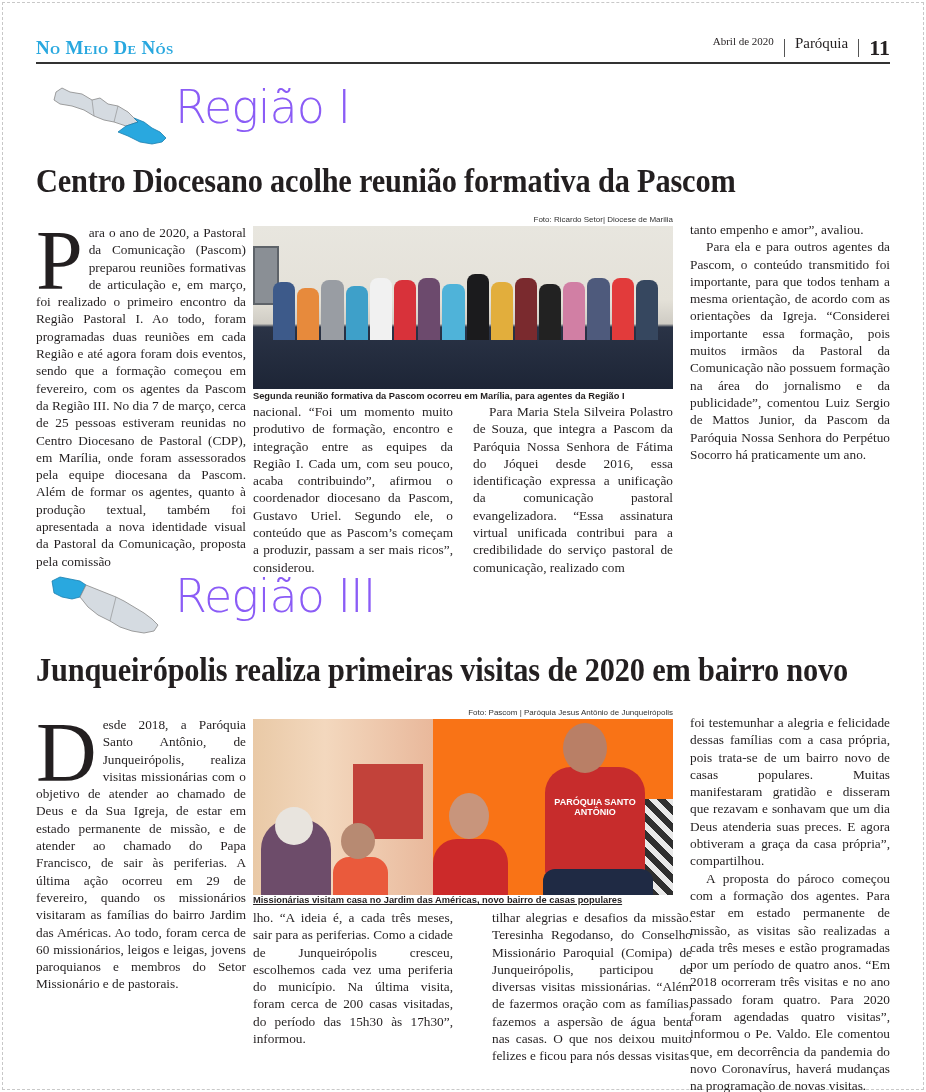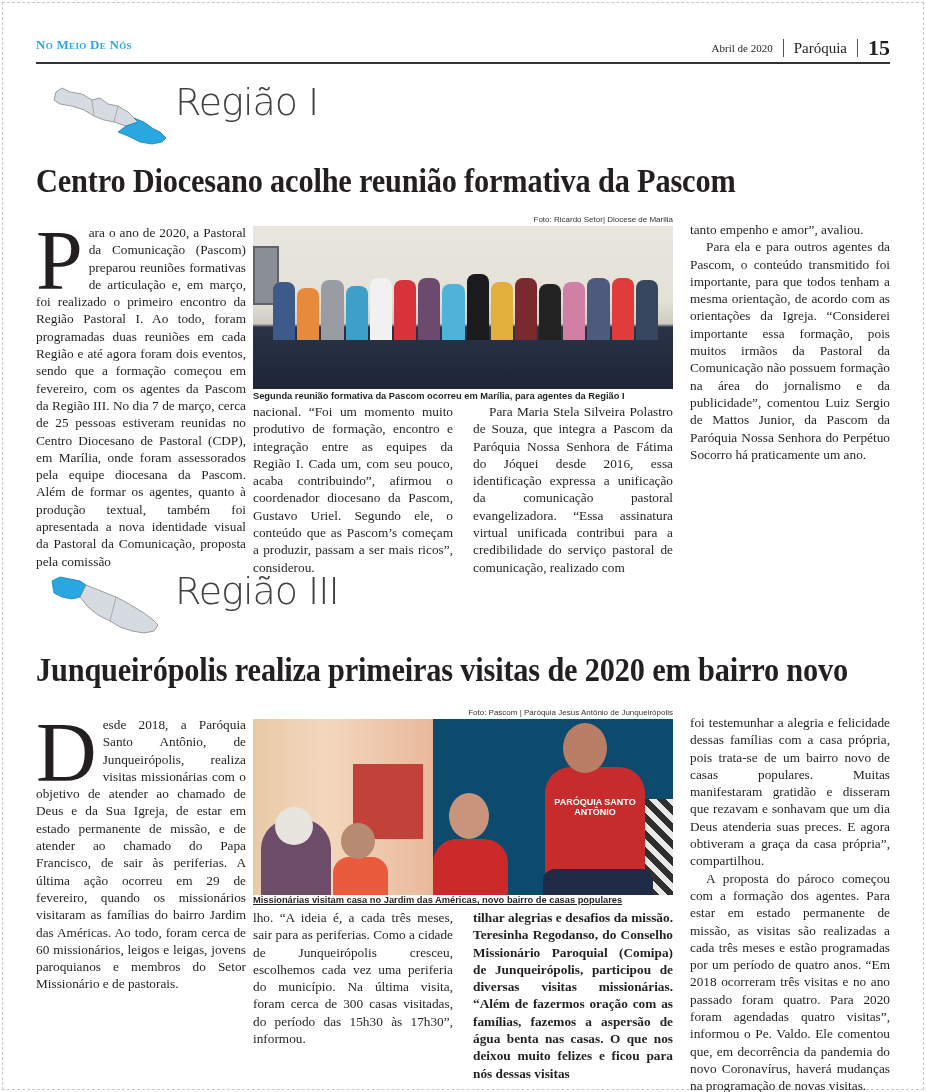--- a/index.html
+++ b/index.html
@@ -7,44 +7,44 @@
     width: 926px; height: 1092px; background: #ffffff; position: relative; overflow: hidden;
     font-family: "DejaVu Serif", serif; color: #231f20;
   }
   .frame {
     position: absolute; left: 2px; top: 2px; width: 920px; height: 1086px;
     border: 1px dashed #c8c8c8;
   }
   
   .masthead {
     position: absolute; left: 36px; top: 37px;
-    font-family: "Liberation Serif", serif; font-weight: bold; font-size: 13px;
+    font-family: "Liberation Serif", serif; font-weight: bold; font-size: 19px;
     color: #29a8df; letter-spacing: 0.3px; font-variant: small-caps;
   }
   .head-right {
-    position: absolute; right: 36px; top: 35px; display: flex; align-items: center;
+    position: absolute; right: 36px; top: 35px; display: flex; align-items: flex-start;
     font-family: "Liberation Serif", serif; color: #231f20;
   }
   .head-right .date { font-size: 11px; }
   .head-right .sep { display: inline-block; width: 1px; height: 18px; background: #555; margin: 0 10px; align-self: center; }
   .head-right .section { font-size: 15px; }
   .head-right .page { font-size: 22px; font-weight: bold; }
   .head-rule {
     position: absolute; left: 36px; right: 36px; top: 62px; height: 2px; background: #333;
   }
 
   
   .region {
     position: absolute; left: 48px; height: 70px; width: 400px;
   }
   .region svg { position: absolute; left: 0; top: 0; }
   .region .label {
     position: absolute; left: 127px; top: -6px;
-    font-family: "DejaVu Sans", sans-serif; font-weight: 200; font-size: 38px;
-    color: #404040; letter-spacing: -1px;
+    font-family: "DejaVu Sans", sans-serif; font-weight: 200; font-size: 46px;
+    color: #8b5cf6; letter-spacing: -1px;
   }
 
   
   .headline {
     position: absolute; left: 36px; font-family: "Liberation Serif", serif;
     font-weight: bold; font-size: 33px; color: #231f20; letter-spacing: -0.2px;
     transform: scaleX(0.92); transform-origin: left top; white-space: nowrap;
   }
 
   
@@ -75,21 +75,21 @@
 <body>
 
 <div class="frame"></div>
 
 <div class="masthead">No Meio De Nós</div>
 <div class="head-right">
   <span class="date">Abril de 2020</span>
   <span class="sep"></span>
   <span class="section">Paróquia</span>
   <span class="sep"></span>
-  <span class="page">15</span>
+  <span class="page">11</span>
 </div>
 <div class="head-rule"></div>
 
 <div class="region" style="top:86px;">
   <svg width="125" height="62" viewBox="0 0 125 62">
     <path d="M8 6 L14 2 L22 6 L34 8 L44 14 L52 12 L60 18 L70 20 L80 26 L86 32 L90 36 L78 40 L66 36 L56 34 L46 30 L36 24 L24 20 L12 18 L6 14 Z" fill="#d5dbe1" stroke="#888" stroke-width="0.8"></path>
     <path d="M86 32 L96 36 L104 42 L112 46 L118 52 L114 56 L104 58 L92 56 L80 50 L70 46 L78 40 L90 36 Z" fill="#29a8df" stroke="#1a7fae" stroke-width="0.8"></path>
     <path d="M44 14 L46 30 M70 20 L66 36" stroke="#888" stroke-width="0.6" fill="none"></path>
   </svg>
   <div class="label">Região I</div>
@@ -149,40 +149,40 @@
 </div>
 
 <div class="headline" style="top:652px;">Junqueirópolis realiza primeiras visitas de 2020 em bairro novo</div>
 
 <div class="col" style="left:36px; top:716px; width:210px;">
   <p class="first"><span class="dropcap">D</span><span>esde 2018, a Paróquia Santo Antônio, de Junqueirópolis, realiza visitas missionárias com o objetivo de atender ao chamado de Deus e da Sua Igreja, de estar em estado permanente de missão, e de atender ao chamado do Papa Francisco, de sair às periferias. A última ação ocorreu em 29 de fevereiro, quando os missionários visitaram as famílias do bairro Jardim das Américas. Ao todo, foram cerca de 60 missionários, leigos e leigas, jovens paroquianos e membros do Setor Missionário e de pastorais.</span></p>
 </div>
 
 <div class="credit" style="left:253px; top:708px; width:420px;">Foto: Pascom | Paróquia Jesus Antônio de Junqueirópolis</div>
 
-<div class="photo" style="left:253px; top:719px; width:420px; height:176px; background:#0c4a6e;">
+<div class="photo" style="left:253px; top:719px; width:420px; height:176px; background:#f97316;">
   <div style="position:absolute;left:0;top:0;width:180px;height:176px;background:linear-gradient(90deg,#e9c9a6,#f3d8be 40%,#e9b89b);"></div>
   <div style="position:absolute;left:100px;top:45px;width:70px;height:75px;background:#c2423a;"></div>
   <div style="position:absolute;left:330px;top:80px;width:90px;height:96px;background:repeating-linear-gradient(45deg,#2f2f2f 0 6px,#e9e9e9 6px 12px);"></div>
   <div style="position:absolute;left:8px;top:100px;width:70px;height:76px;background:#6d4c6a;border-radius:30px 30px 0 0;"></div>
   <div style="position:absolute;left:22px;top:88px;width:38px;height:38px;background:#e8e4de;border-radius:50%;"></div>
   <div style="position:absolute;left:80px;top:138px;width:55px;height:38px;background:#ea5a3c;border-radius:16px 16px 0 0;"></div>
   <div style="position:absolute;left:88px;top:104px;width:34px;height:36px;background:#b78a72;border-radius:50%;"></div>
   <div style="position:absolute;left:180px;top:120px;width:75px;height:56px;background:#cc2a2a;border-radius:24px 24px 0 0;"></div>
   <div style="position:absolute;left:196px;top:74px;width:40px;height:46px;background:#c8957c;border-radius:50%;"></div>
   <div style="position:absolute;left:292px;top:48px;width:100px;height:110px;background:#c72c2c;border-radius:26px 26px 6px 6px;color:#fff;font-family:'Liberation Sans',sans-serif;font-size:9px;font-weight:bold;text-align:center;padding-top:30px;box-sizing:border-box;">PARÓQUIA SANTO ANTÔNIO</div>
   <div style="position:absolute;left:310px;top:4px;width:44px;height:50px;background:#b97f66;border-radius:50%;"></div>
   <div style="position:absolute;left:290px;top:150px;width:110px;height:26px;background:#1f2a44;border-radius:12px 12px 0 0;"></div>
 </div>
 <div class="caption" style="left:253px; top:895px;text-decoration:underline;">Missionárias visitam casa no Jardim das Américas, novo bairro de casas populares</div>
 
 <div class="col" style="left:253px; top:909px; width:200px;">
-  <p class="first">lho. “A ideia é, a cada três meses, sair para as periferias. Como a cidade de Junqueirópolis cresceu, escolhemos cada vez uma periferia do município. Na última visita, foram cerca de 300 casas visitadas, do período das 15h30 às 17h30”, informou.</p>
+  <p class="first">lho. “A ideia é, a cada três meses, sair para as periferias. Como a cidade de Junqueirópolis cresceu, escolhemos cada vez uma periferia do município. Na última visita, foram cerca de 200 casas visitadas, do período das 15h30 às 17h30”, informou.</p>
 </div>
 
-<div class="col" style="left:473px; top:909px; width:200px;font-weight:bold;">
+<div class="col" style="left:492px; top:909px; width:200px;">
   <p class="first">tilhar alegrias e desafios da missão. Teresinha Regodanso, do Conselho Missionário Paroquial (Comipa) de Junqueirópolis, participou de diversas visitas missionárias. “Além de fazermos oração com as famílias, fazemos a aspersão de água benta nas casas. O que nos deixou muito felizes e ficou para nós dessas visitas</p>
 </div>
 
 <div class="col" style="left:690px; top:714px; width:200px;">
   <p class="first">foi testemunhar a alegria e felicidade dessas famílias com a casa própria, pois trata-se de um bairro novo de casas populares. Muitas manifestaram gratidão e disseram que rezavam e sonhavam que um dia Deus atenderia suas preces. E agora obtiveram a graça da casa própria”, compartilhou.</p>
   <p>A proposta do pároco começou com a formação dos agentes. Para estar em estado permanente de missão, as visitas são realizadas a cada três meses e estão programadas por um período de quatro anos. “Em 2018 ocorreram três visitas e no ano passado foram quatro. Para 2020 foram agendadas quatro visitas”, informou o Pe. Valdo. Ele comentou que, em decorrência da pandemia do novo Coronavírus, haverá mudanças na programação de novas visitas.</p>
 </div>
 
 </body></html>

